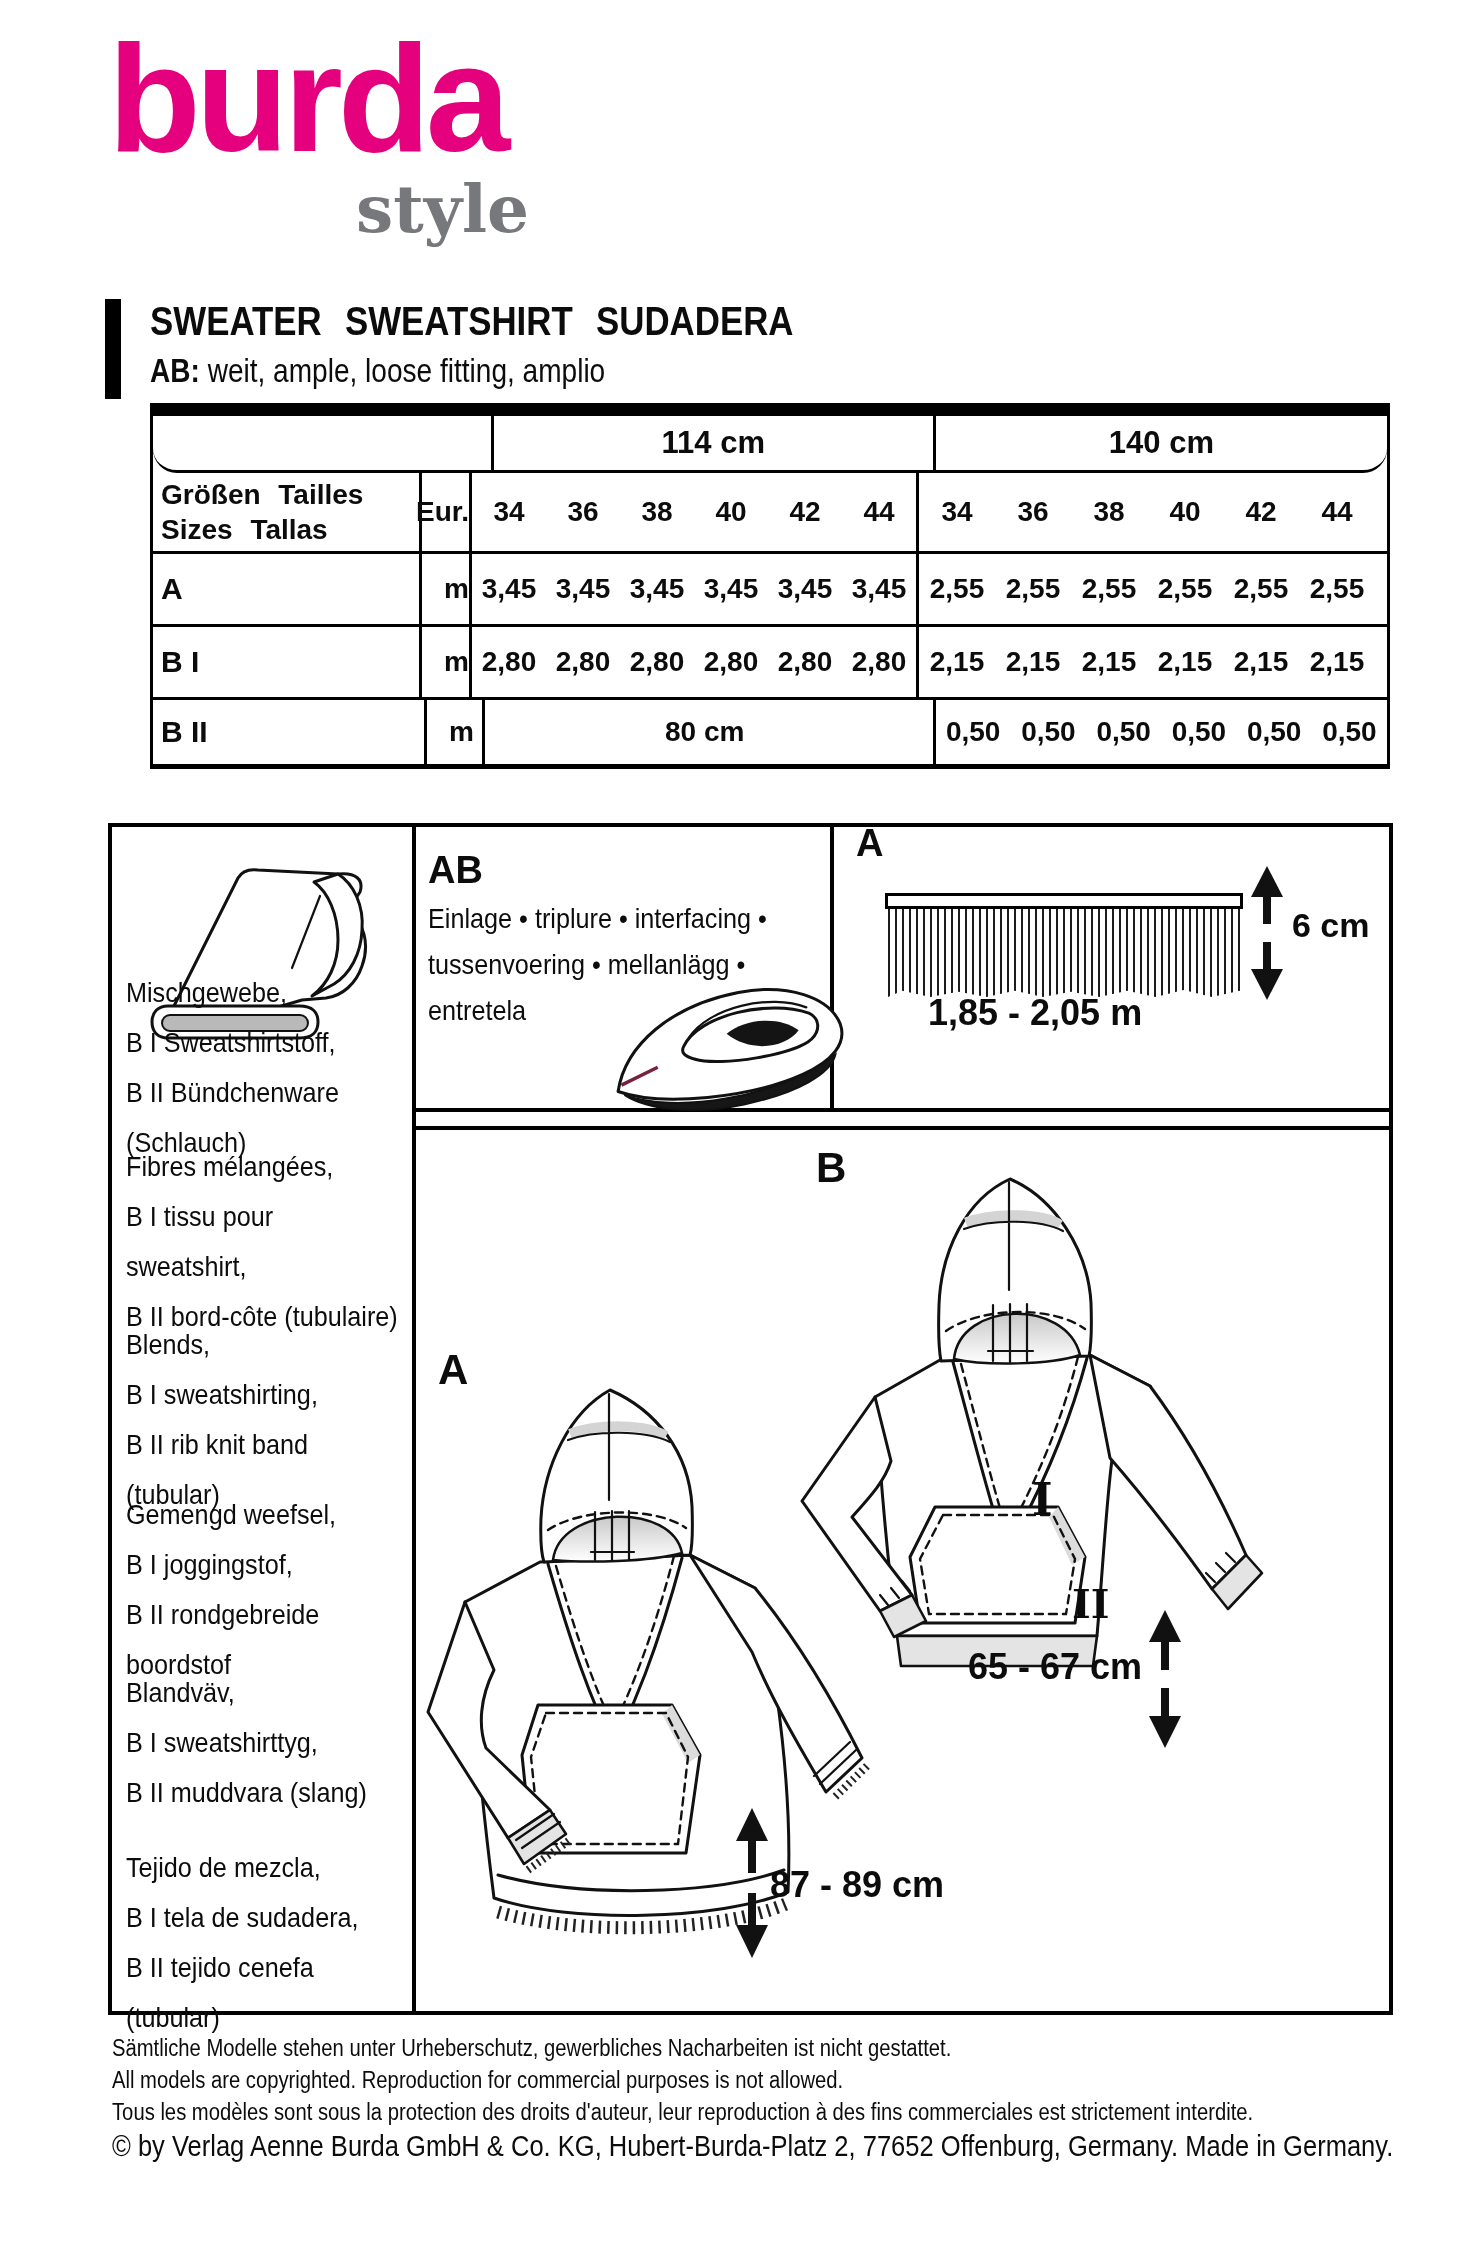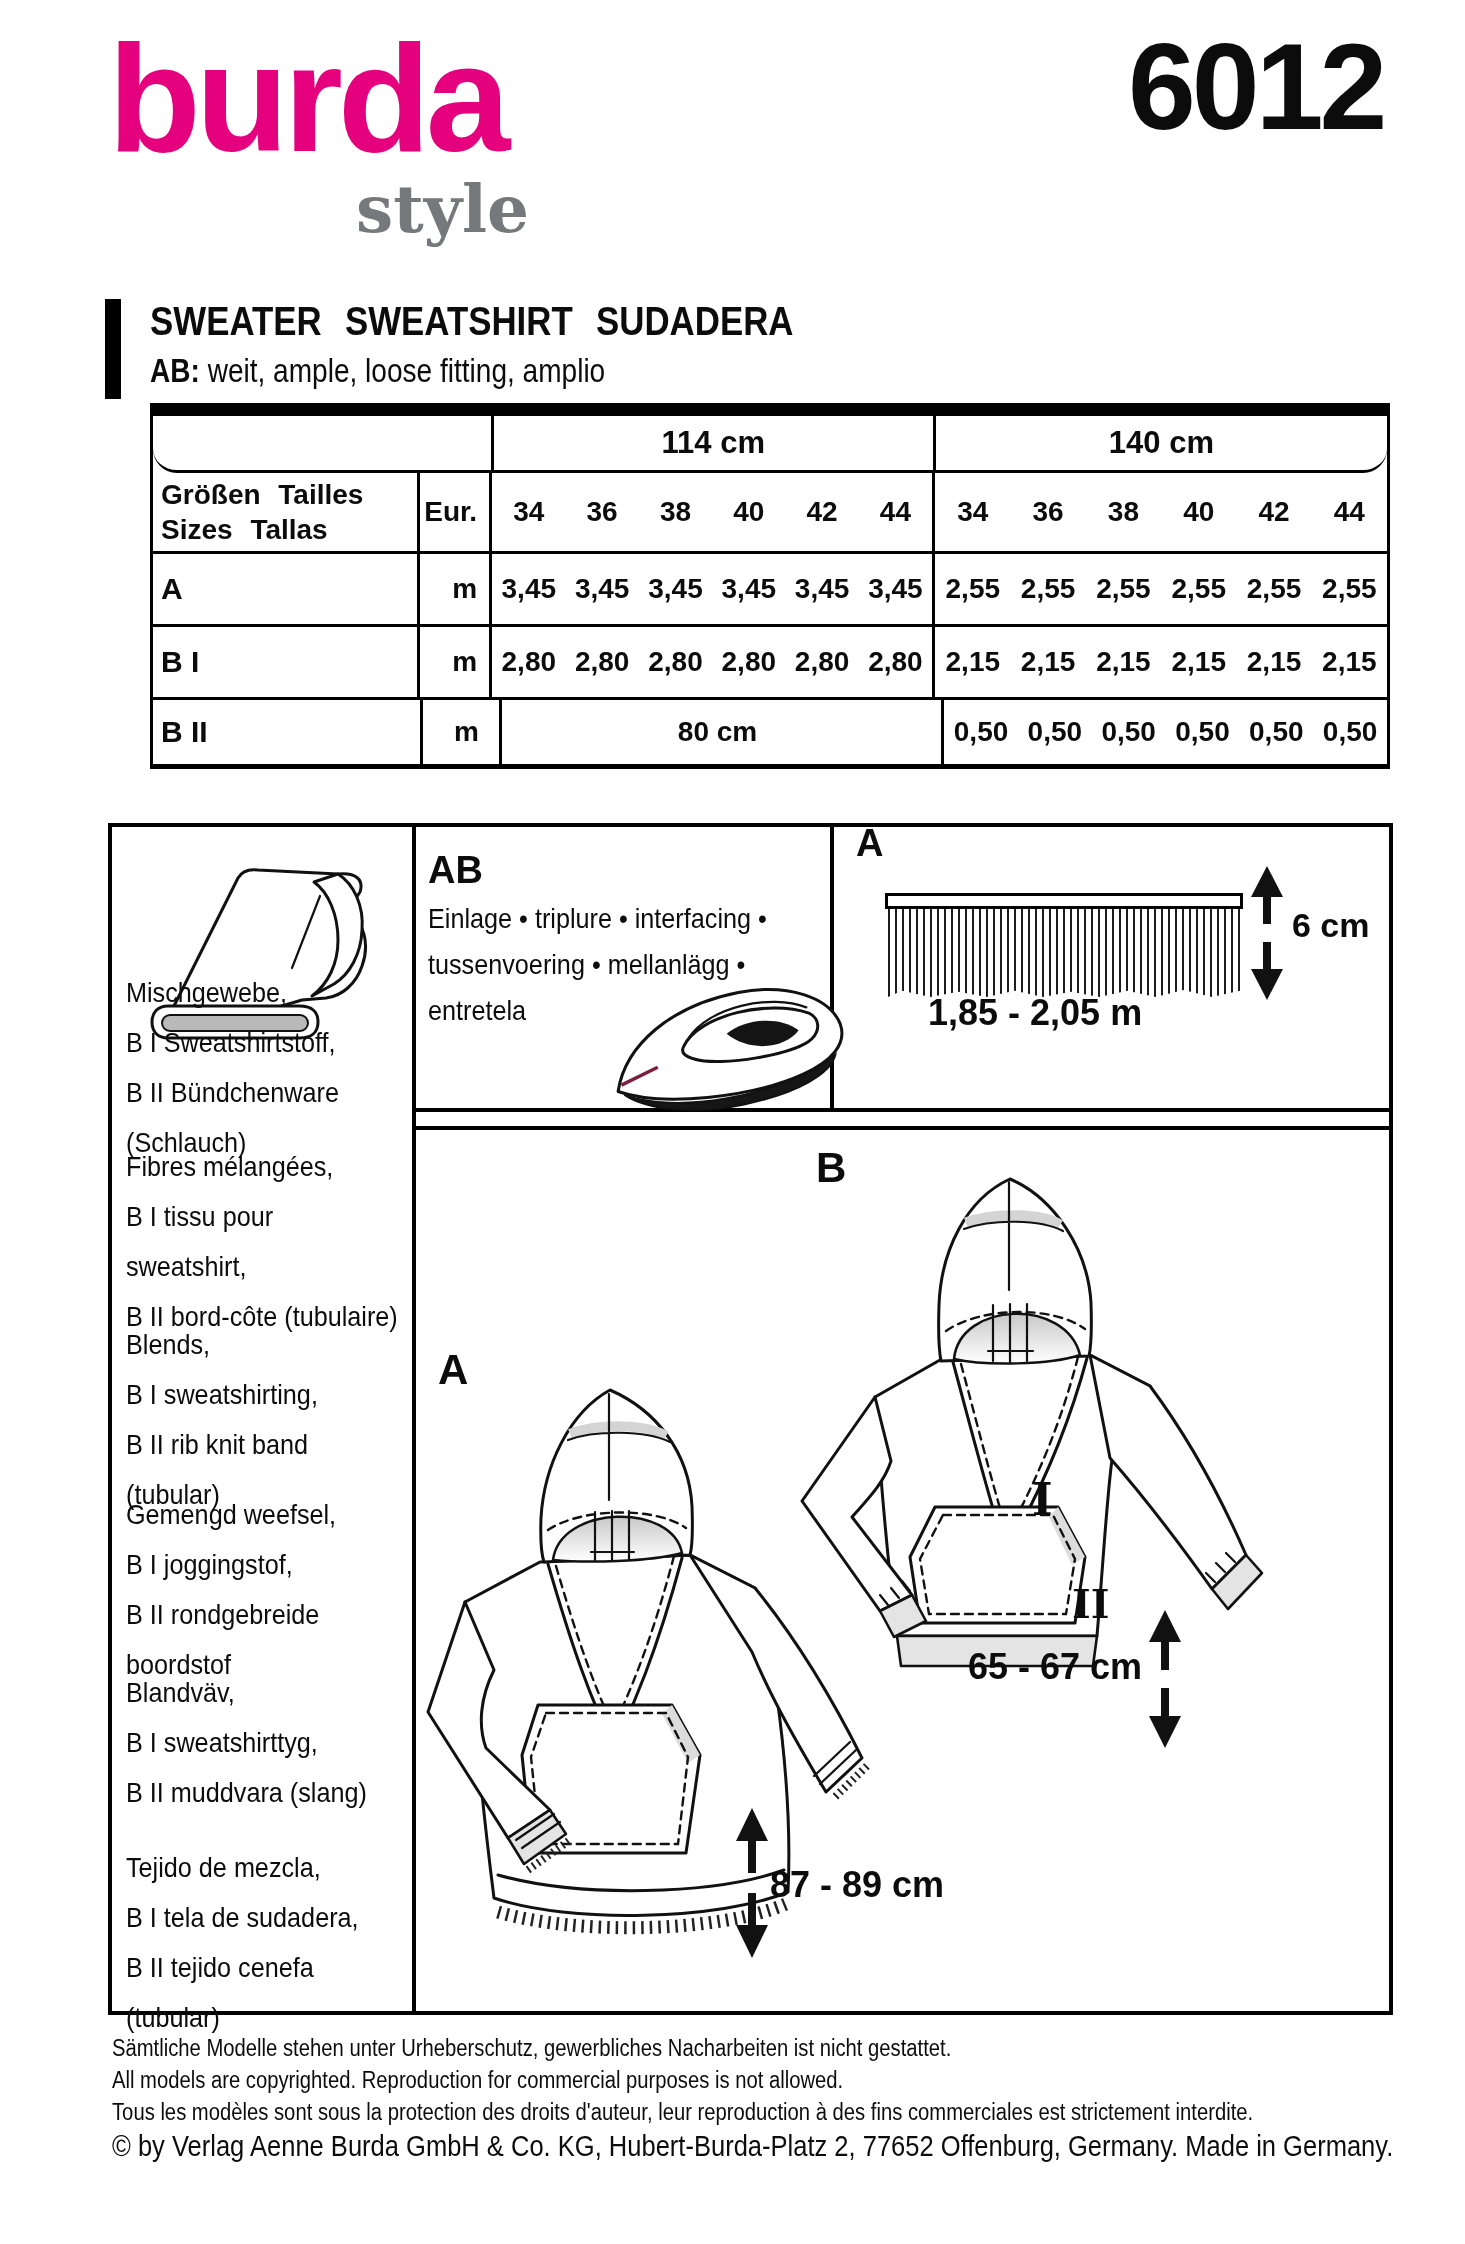--- a/index.html
+++ b/index.html
@@ -19,21 +19,21 @@
   #title-sub{left:150px;top:352px;font-size:33px;}
   #title-sub b{font-weight:bold;}
 
   
   #fabric-table{left:150px;top:403px;width:1240px;border-left:3px solid #000;border-right:3px solid #000;box-sizing:border-box;}
   .t-band{height:13px;background:#000;}
   .t-row{display:flex;border-bottom:3px solid #000;align-items:center;}
   .t-row.last{border-bottom:5px solid #000;}
   .c-corner{width:339px;box-sizing:border-box;padding-left:8px;}
   .c-label{width:266px;box-sizing:border-box;padding-left:8px;font-size:30px;font-weight:bold;}
-  .c-eur{width:73px;box-sizing:border-box;border-left:3px solid #000;text-align:right;padding-right:12px;
+  .c-eur{width:50px;box-sizing:border-box;border-left:3px solid #000;text-align:right;padding-right:0;
          font-size:28px;font-weight:bold;align-self:stretch;display:flex;align-items:center;justify-content:flex-end;}
   .vals6{display:flex;border-left:3px solid #000;align-self:stretch;align-items:center;}
   .vals6.w114{width:444px;}
   .vals6.w140{width:456px;}
   .vals6 span{flex:1;text-align:center;font-size:28px;font-weight:bold;}
   .group-head{border-left:3px solid #000;display:flex;align-items:center;justify-content:center;
               font-size:31px;font-weight:bold;align-self:stretch;}
   .merged-cell{border-left:3px solid #000;width:444px;align-self:stretch;display:flex;align-items:center;
                justify-content:center;font-size:28px;font-weight:bold;}
   #size-head-lines{font-size:28px;font-weight:bold;line-height:35px;word-spacing:10px;}
@@ -79,21 +79,20 @@
   svg .wht{fill:#fff;stroke:#111;stroke-width:3;stroke-linejoin:round;}
   svg .gry{fill:#e4e4e4;stroke:#111;stroke-width:2.6;stroke-linejoin:round;}
 </style>
 </head>
 <body>
 
 <div id="page">
 
   <div class="abs" id="logo-burda" style="color: rgb(229, 0, 125);">burda</div>
   <div class="abs" id="logo-style" style="color: rgb(119, 120, 123);">style</div>
-  <div class="abs" id="pattern-number">6012</div>
 
   <div class="abs" id="title-bar"></div>
   <div class="abs condensed85" id="title-main">SWEATER SWEATSHIRT SUDADERA</div>
   <div class="abs condensed85" id="title-sub">
     <b>AB:</b>
     <span>weit, ample, loose fitting, amplio</span>
   </div>
 
   <div class="abs" id="fabric-table">
     <div class="t-band"></div>

